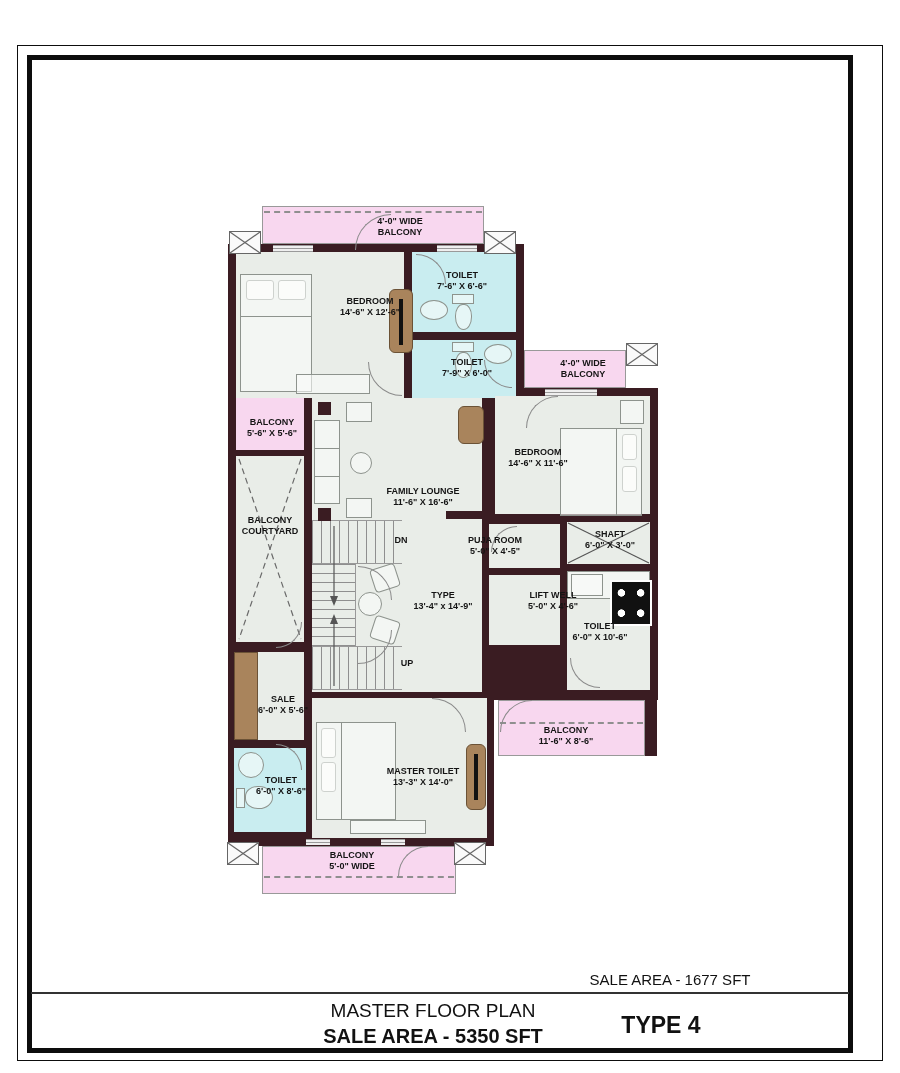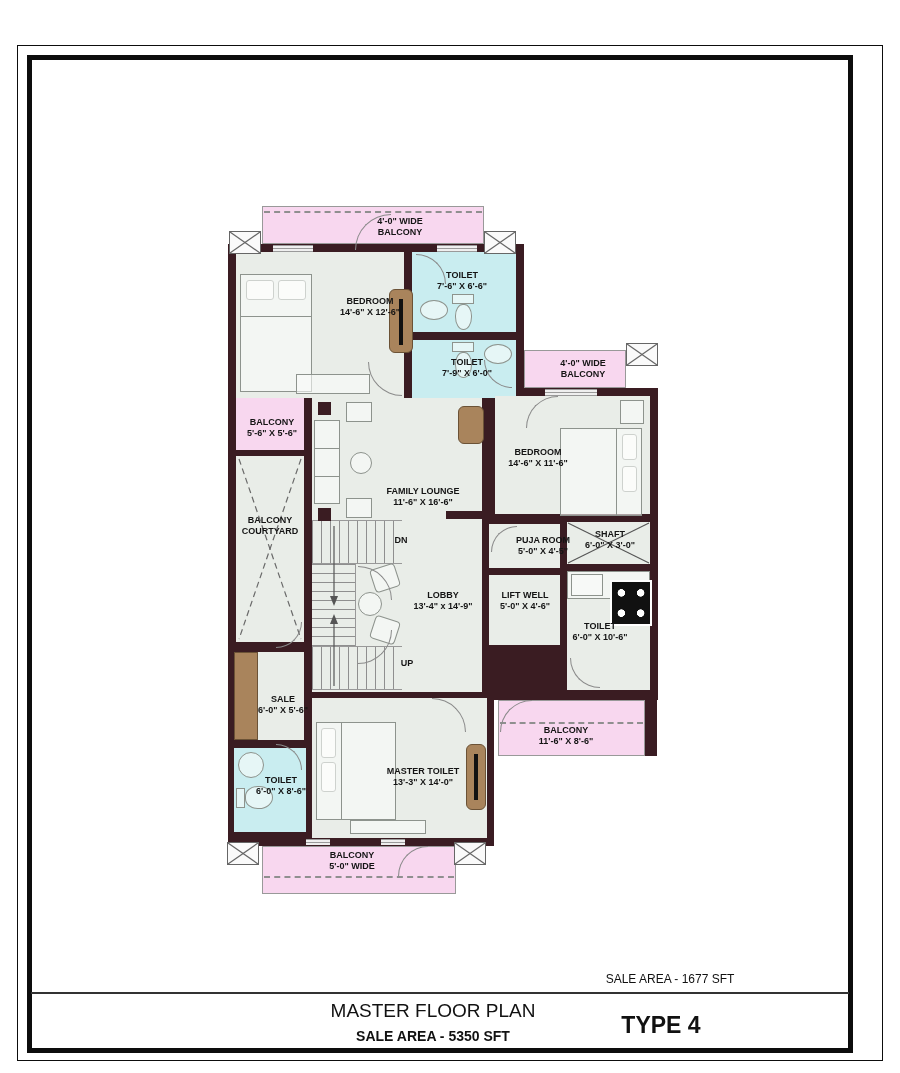--- a/index.html
+++ b/index.html
@@ -215,38 +215,38 @@
       <span>11'-6" X 16'-6"</span>
     </div>
   <div class="abs lbl" style="left:538px;top:458px">
       <span>BEDROOM</span>
       <span>14'-6" X 11'-6"</span>
     </div>
   <div class="abs lbl" style="left:583px;top:369px">
       <span>4'-0" WIDE</span>
       <span>BALCONY</span>
     </div>
-  <div class="abs lbl" style="left:543px;top:546px">
+  <div class="abs lbl" style="left:495px;top:546px">
       <span>PUJA ROOM</span>
       <span>5'-0" X 4'-5"</span>
     </div>
   <div class="abs lbl" style="left:610px;top:540px">
       <span>SHAFT</span>
       <span>6'-0" X 3'-0"</span>
     </div>
-  <div class="abs lbl" style="left:525px;top:601px">
+  <div class="abs lbl" style="left:553px;top:601px">
       <span>LIFT WELL</span>
       <span>5'-0" X 4'-6"</span>
     </div>
   <div class="abs lbl" style="left:600px;top:632px">
       <span>TOILET</span>
       <span>6'-0" X 10'-6"</span>
     </div>
   <div class="abs lbl" style="left:443px;top:601px">
-      <span>LOBBY</span>
+      <span>TYPE</span>
       <span>13'-4" x 14'-9"</span>
     </div>
   <div class="abs lbl" style="left:401px;top:541px">
       <span>DN</span>
     </div>
   <div class="abs lbl" style="left:407px;top:664px">
       <span>UP</span>
     </div>
   <div class="abs lbl" style="left:283px;top:705px">
       <span>SALE</span>
@@ -266,17 +266,17 @@
     </div>
   <div class="abs lbl" style="left:352px;top:861px">
       <span>BALCONY</span>
       <span>5'-0" WIDE</span>
     </div>
 
 </div>
 
 <div>
   <div class="abs" style="left:31px;top:992px;width:818px;height:2px;background:#333;z-index:35"></div>
-  <div class="abs titletext" style="left:670px;top:979px;font-size:12px">SALE AREA - 1677 SFT</div>
+  <div class="abs titletext" style="left:670px;top:979px;font-size:15px">SALE AREA - 1677 SFT</div>
   <div class="abs titletext" style="left:433px;top:1011px;font-size:19px">MASTER FLOOR PLAN</div>
-  <div class="abs titletext" style="left:433px;top:1036px;font-size:14px;font-weight:bold">SALE AREA - 5350 SFT</div>
+  <div class="abs titletext" style="left:433px;top:1036px;font-size:20px;font-weight:bold">SALE AREA - 5350 SFT</div>
   <div class="abs titletext" style="left:661px;top:1025px;font-size:23px;font-weight:bold">TYPE 4</div>
 </div>
 
 </body></html>

